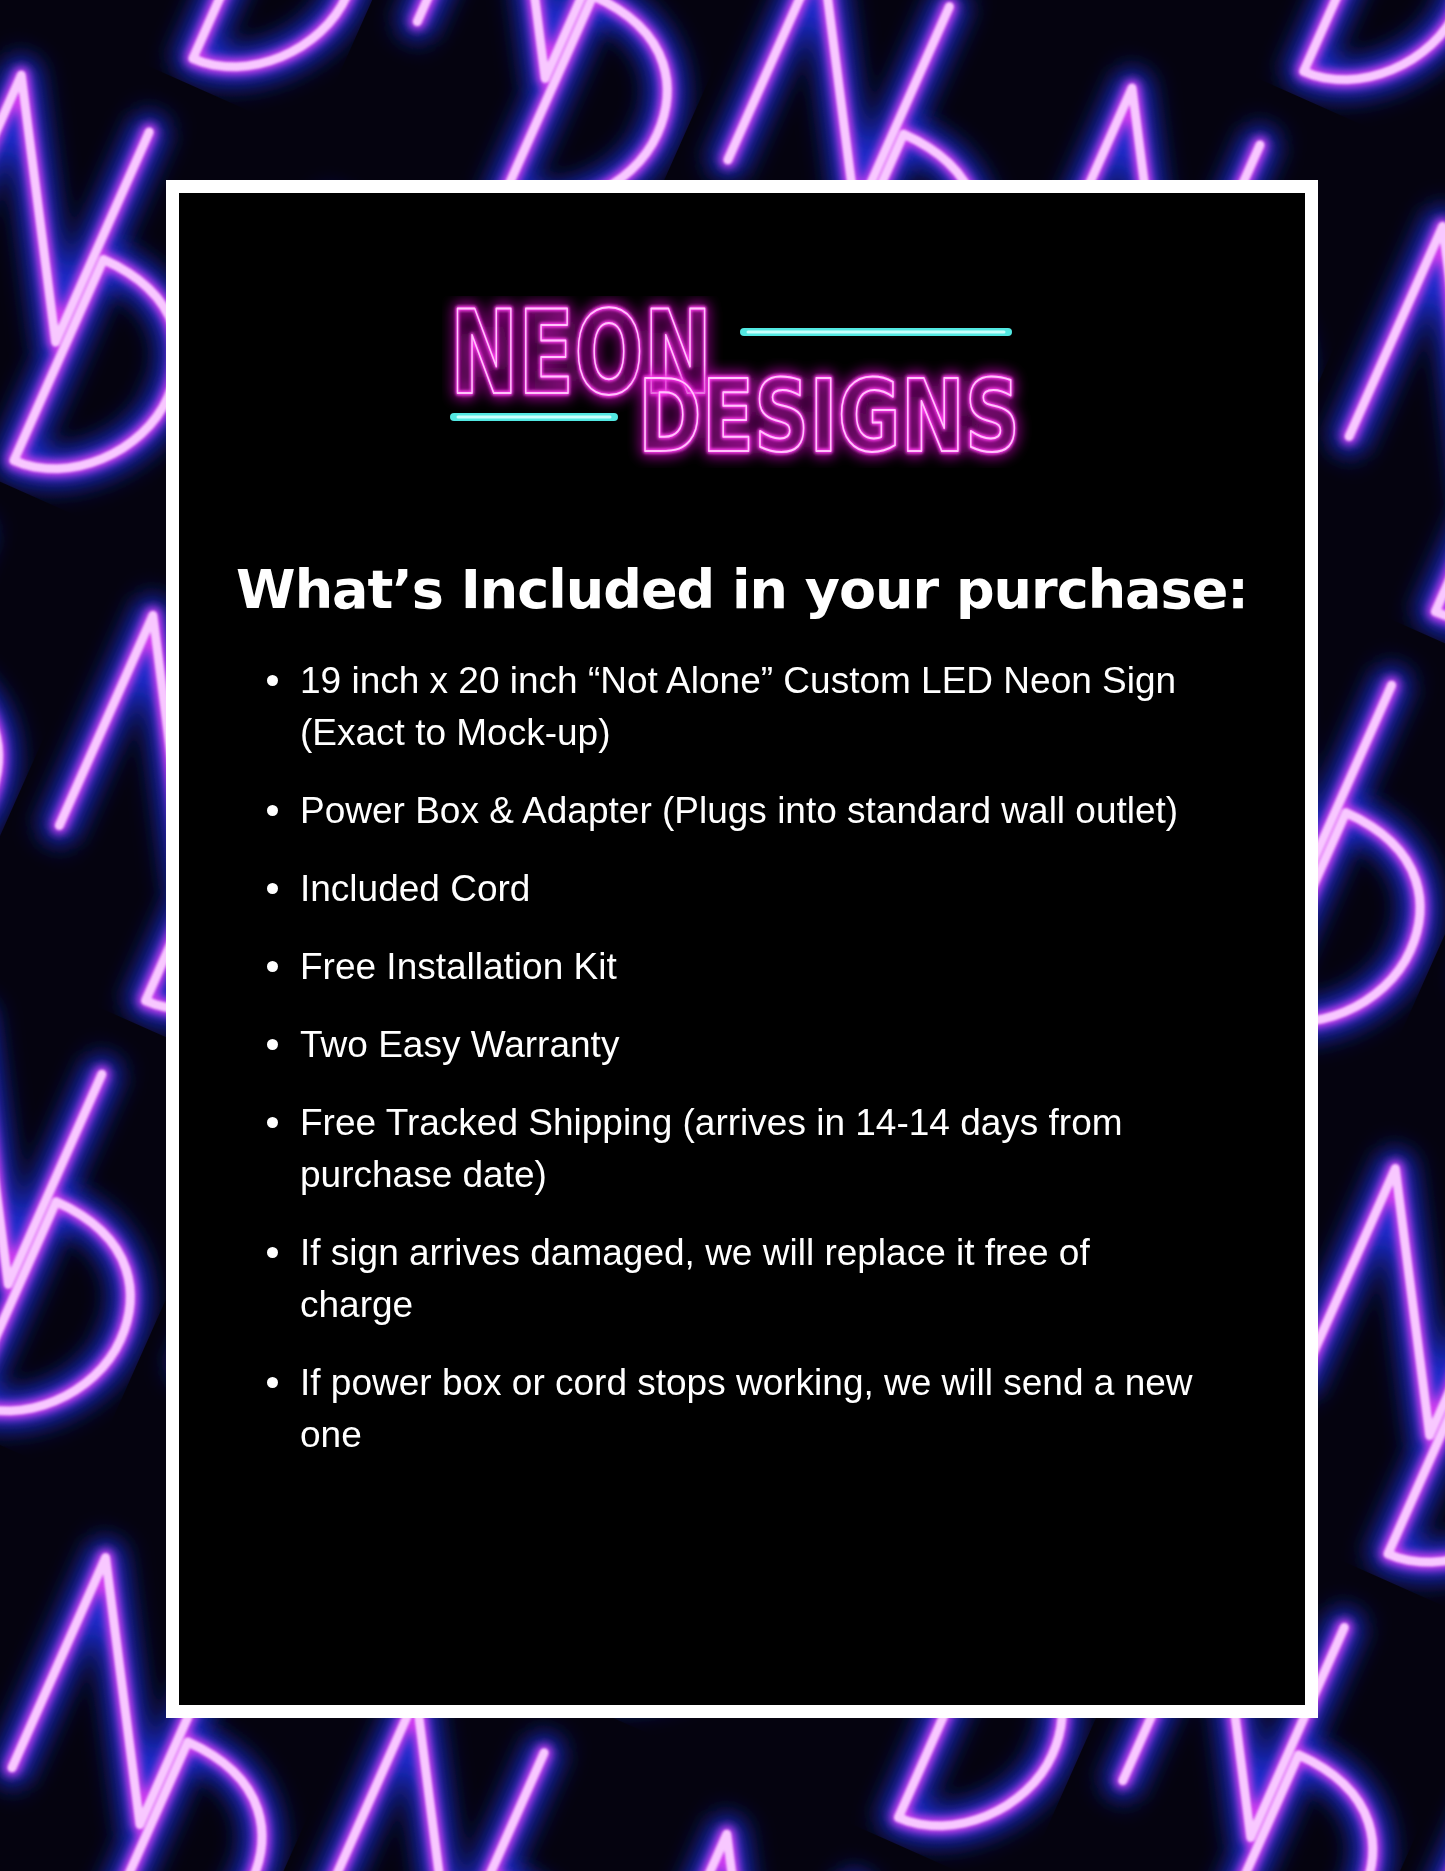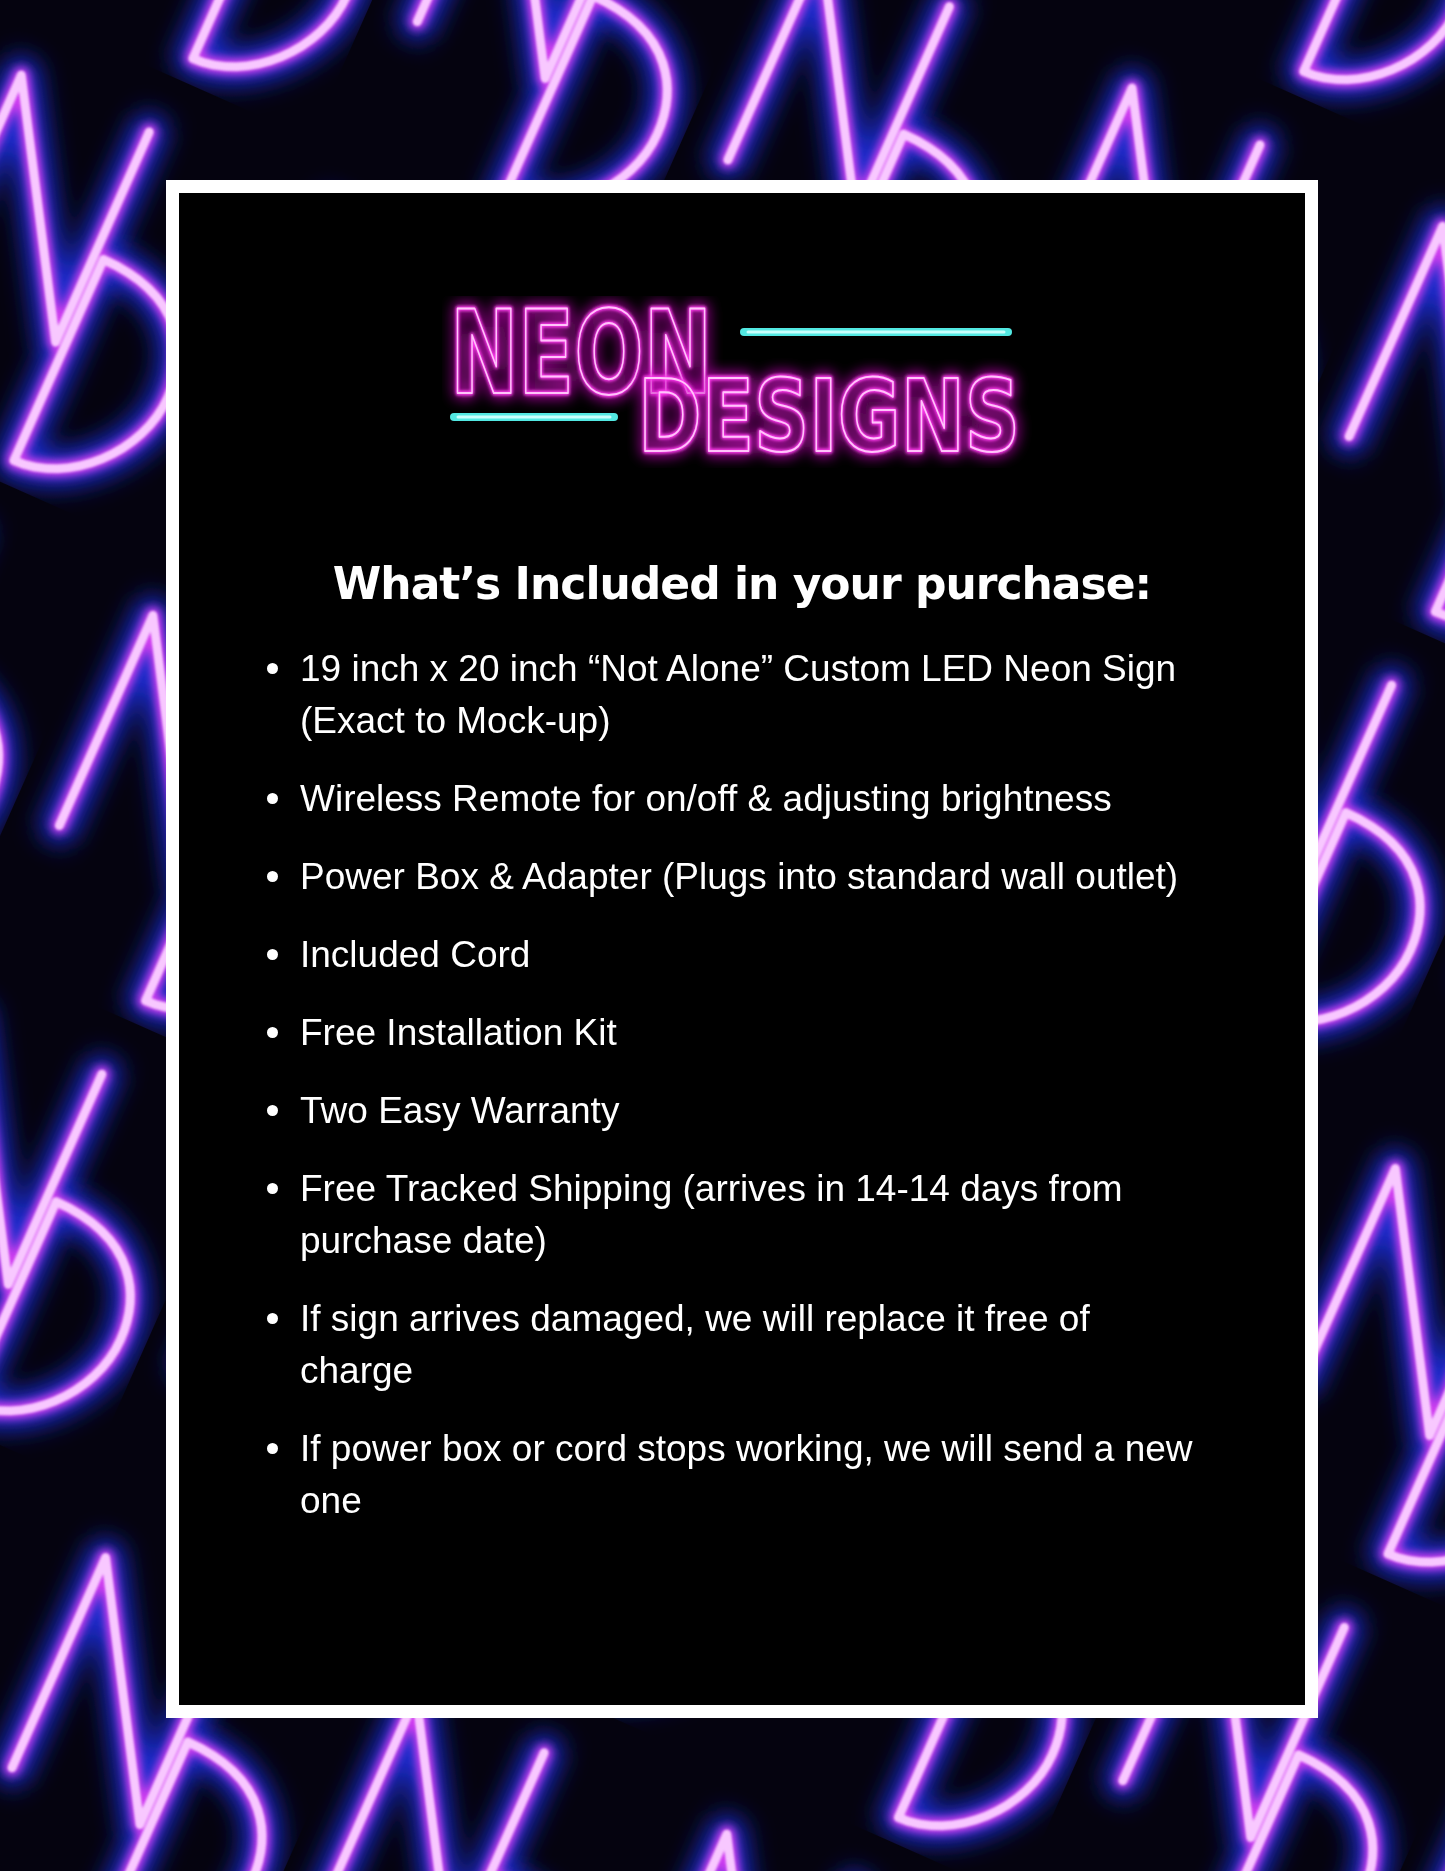--- a/index.html
+++ b/index.html
@@ -40,21 +40,21 @@
     fill: none;
     stroke-linejoin: round;
     stroke-linecap: round;
   }
   h1.heading {
     margin: 90px 0 0 0;
     text-align: center;
     color: #ffffff;
     font-family: "DejaVu Sans", sans-serif;
     font-weight: bold;
-    font-size: 44px;
+    font-size: 54px;
     letter-spacing: -1px;
     line-height: 1.2;
     white-space: nowrap;
   }
   ul.included {
     margin: 32px 0 0 0;
     padding: 0 30px 0 86px;
     list-style: none;
   }
   ul.included li {
@@ -142,21 +142,20 @@
 
       <text x="196" y="155" font-size="100" textLength="382" lengthAdjust="spacingAndGlyphs" stroke="#cc10c0" stroke-width="10" opacity="0.9" filter="url(#lblur7)">DESIGNS</text>
       <text x="196" y="155" font-size="100" textLength="382" lengthAdjust="spacingAndGlyphs" stroke="#ff3bee" stroke-width="5" filter="url(#lblur2)">DESIGNS</text>
       <text x="196" y="155" font-size="100" textLength="382" lengthAdjust="spacingAndGlyphs" stroke="#ffc4fa" stroke-width="2">DESIGNS</text>
     </svg>
 
     <h1 class="heading">What’s Included in your purchase:</h1>
 
     <ul class="included">
       <li><span>19 inch x 20 inch “Not Alone” Custom LED Neon Sign (Exact to Mock-up)</span></li>
-      <li><span>Wireless Remote for on/off &amp; adjusting brightness</span></li>
       <li><span>Power Box &amp; Adapter (Plugs into standard wall outlet)</span></li>
       <li><span>Included Cord</span></li>
       <li><span>Free Installation Kit</span></li>
       <li><span>Two Easy Warranty</span></li>
       <li><span>Free Tracked Shipping (arrives in 14-14 days from purchase date)</span></li>
       <li><span>If sign arrives damaged, we will replace it free of charge</span></li>
       <li><span>If power box or cord stops working, we will send a new one</span></li>
     </ul>
 
   </div>

